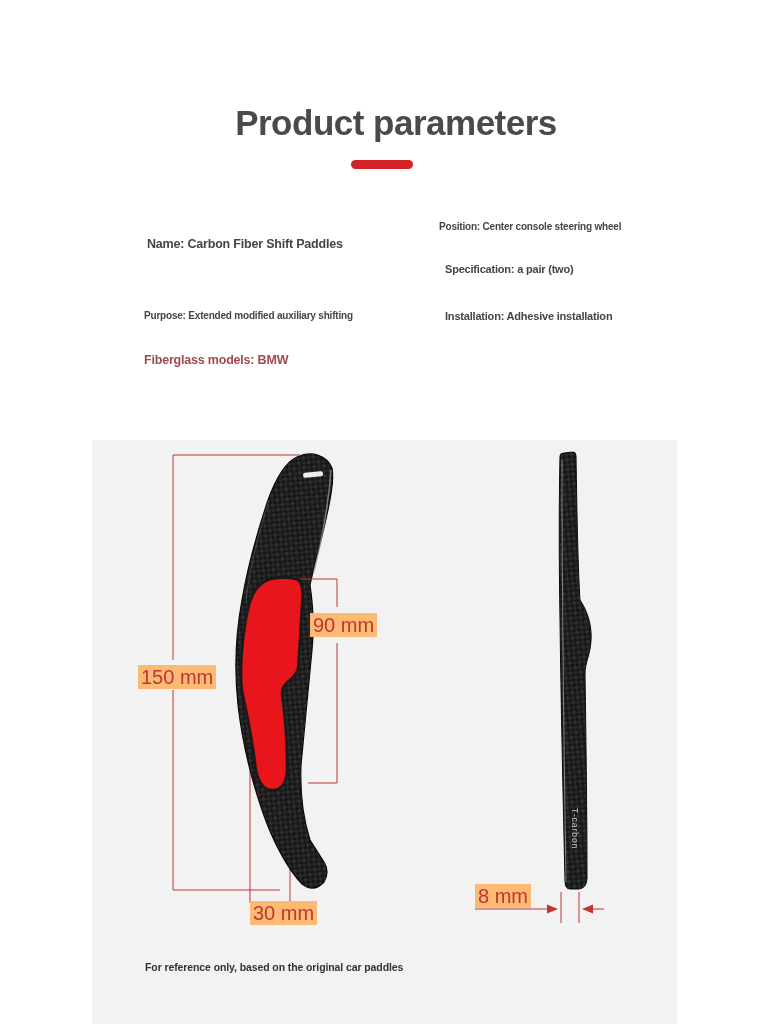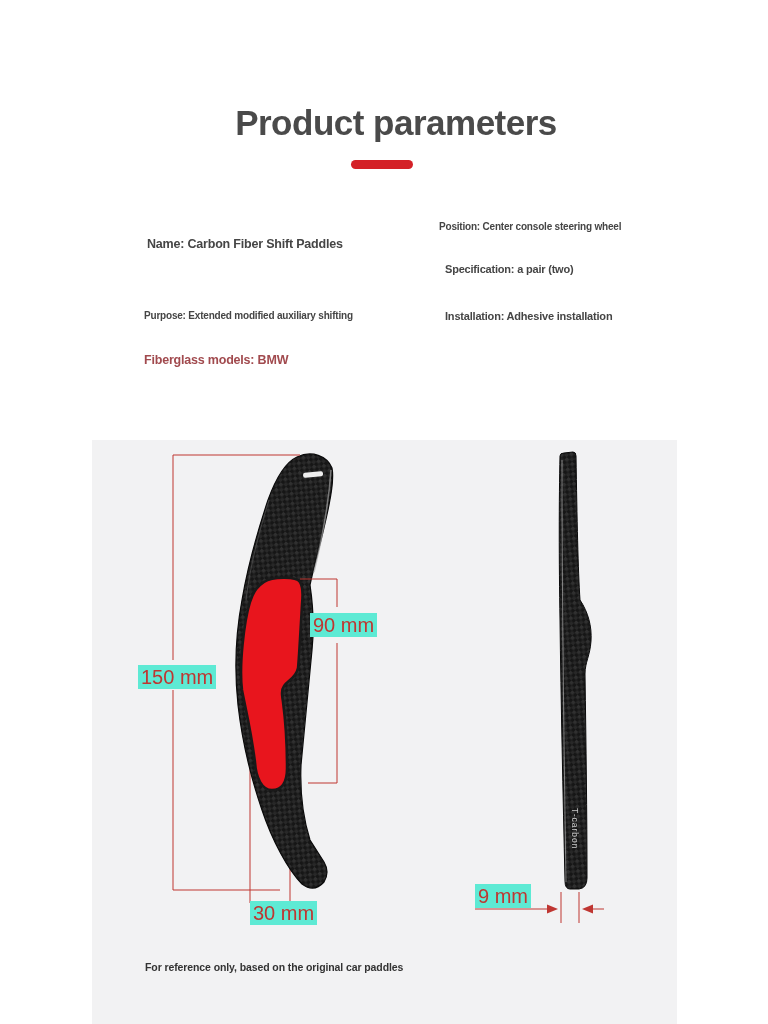--- a/index.html
+++ b/index.html
@@ -22,21 +22,21 @@
     white-space:nowrap;
   }
   .spec.red{color:#a14a4e;}
   .panel{
     position:absolute;left:92px;top:440px;width:585px;height:584px;
     background:#f2f2f3;
   }
   .diagram-svg{position:absolute;left:92px;top:440px;}
   .dim-label{
     position:absolute;color:#bf3631;font-size:20px;line-height:1;
-    background:#5eead4;padding:2px 3px;white-space:nowrap;
+    background:#fdba74;padding:2px 3px;white-space:nowrap;
   }
   .footnote{
     position:absolute;left:145px;top:961px;font-size:10.5px;font-weight:700;
     color:#333333;letter-spacing:-0.1px;white-space:nowrap;
   }
 </style>
 </head>
 <body>
 
 <div class="page">
@@ -118,17 +118,17 @@
     </g>
     <g fill="#bf3631">
       <polygon points="558,909 547,904.5 547,913.5"></polygon>
       <polygon points="582,909 593,904.5 593,913.5"></polygon>
     </g>
   </svg>
 
   <div class="dim-label" style="left:138px;top:665px;">150 mm</div>
   <div class="dim-label" style="left:310px;top:613px;">90 mm</div>
   <div class="dim-label" style="left:250px;top:901px;">30 mm</div>
-  <div class="dim-label" style="left:475px;top:884px;">9 mm</div>
+  <div class="dim-label" style="left:475px;top:884px;">8 mm</div>
 
   <div class="footnote">For reference only, based on the original car paddles</div>
 
 </div>
 
 </body></html>

